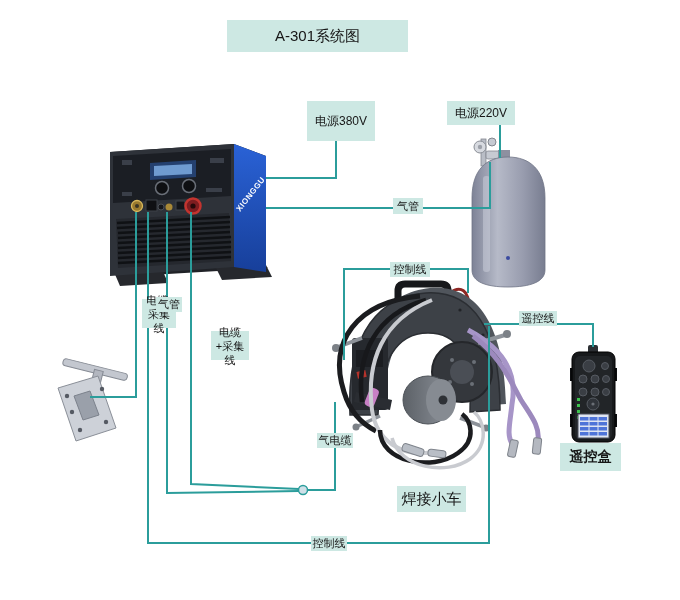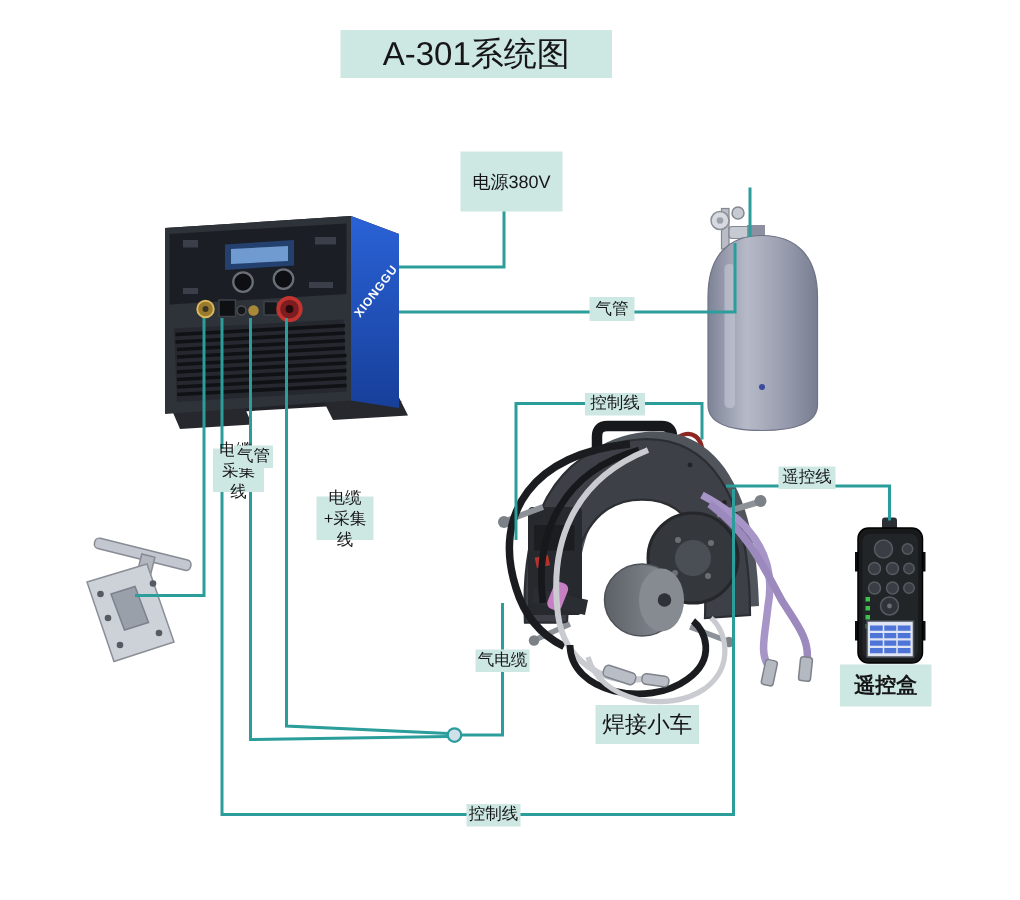--- a/index.html
+++ b/index.html
@@ -9,32 +9,32 @@
   }
   .canvas svg{position:absolute;left:0;top:0;}
   .lbl{
     position:absolute;background:#cde8e3;color:#161616;
     display:flex;align-items:center;justify-content:center;
     text-align:center;box-sizing:border-box;z-index:3;
     font-family:"Liberation Sans", sans-serif;
   }
   .lbl.small{font-size:11px;line-height:13px;padding:1px 1px;}
   .lbl.wrap{word-break:break-all;line-height:14px;margin-left:32px;}
-  .title{left:227px;top:20px;width:181px;height:32px;font-size:22px;}
+  .title{left:227px;top:20px;width:181px;height:32px;font-size:15px;}
   .welder{left:152px;top:105px;width:73px;height:30px;font-size:14px;}
   .p380{left:307px;top:101px;width:68px;height:40px;font-size:12px;}
   .p220{left:447px;top:101px;width:68px;height:24px;font-size:12px;}
   .gastop{left:393px;top:198px;width:30px;height:16px;}
   .ctltop{left:390px;top:262px;width:40px;height:15px;}
   .cminus{left:110px;top:299px;width:34px;height:29px;}
   .gasleft{left:156px;top:297px;width:26px;height:15px;}
   .cplus{left:179px;top:331px;width:38px;height:29px;}
   .gascable{left:317px;top:433px;width:36px;height:15px;}
   .remline{left:519px;top:311px;width:38px;height:15px;}
-  .cart{left:397px;top:470px;width:69px;height:26px;font-size:15px;}
+  .cart{left:397px;top:486px;width:69px;height:26px;font-size:15px;}
   .rembox{left:560px;top:443px;width:61px;height:28px;font-size:14px;font-weight:bold;}
   .ctlbot{left:311px;top:536px;width:36px;height:15px;}
 </style>
 </head>
 <body>
 
 <div class="canvas">
 
   <svg width="680" height="600" viewBox="0 0 680 600">
     <defs>
@@ -232,20 +232,21 @@
       <polyline points="191,212 191,484 299,489"></polyline>
       <polyline points="307,490 335,490 335,402"></polyline>
       <polyline points="344,360 344,269 468,269 468,293"></polyline>
       <polyline points="484,324 593,324 593,347"></polyline>
     </g>
     <circle cx="303" cy="490" r="4.5" fill="#cfe0e8" stroke="#2b9d9b" stroke-width="1.5"></circle>
   </svg>
 
   <div class="lbl title">A-301系统图</div>
   <div class="lbl p380">电源380V</div>
+  <div class="lbl p220">电源220V</div>
   <div class="lbl small gastop">气管</div>
   <div class="lbl small ctltop">控制线</div>
   <div class="lbl small wrap cminus">电缆-采集线</div>
   <div class="lbl small gasleft">气管</div>
   <div class="lbl small wrap cplus">电缆+采集线</div>
   <div class="lbl small gascable">气电缆</div>
   <div class="lbl small remline">遥控线</div>
   <div class="lbl cart">焊接小车</div>
   <div class="lbl rembox">遥控盒</div>
   <div class="lbl small ctlbot">控制线</div>

